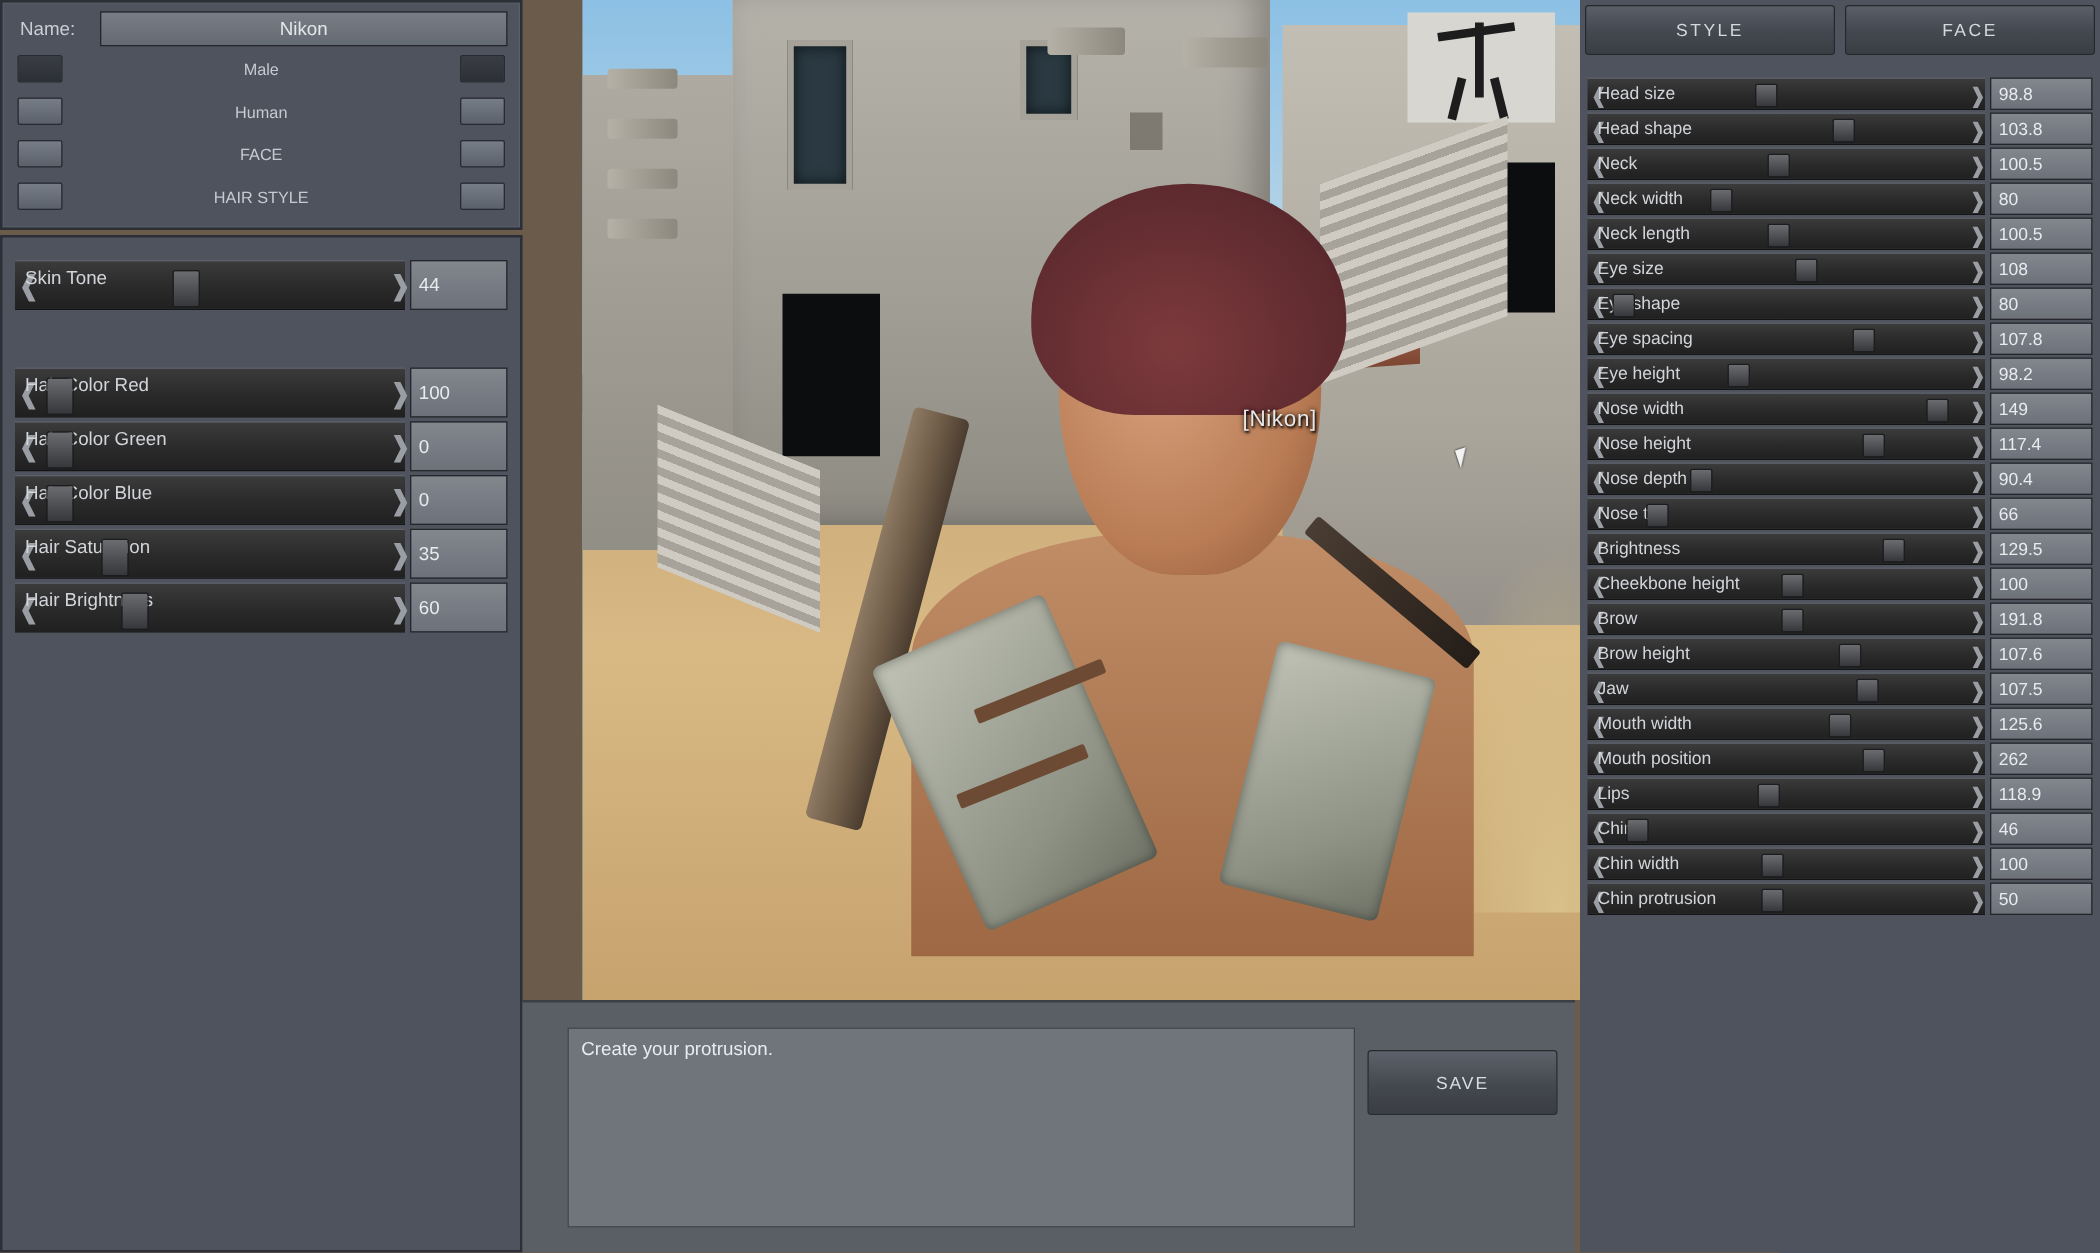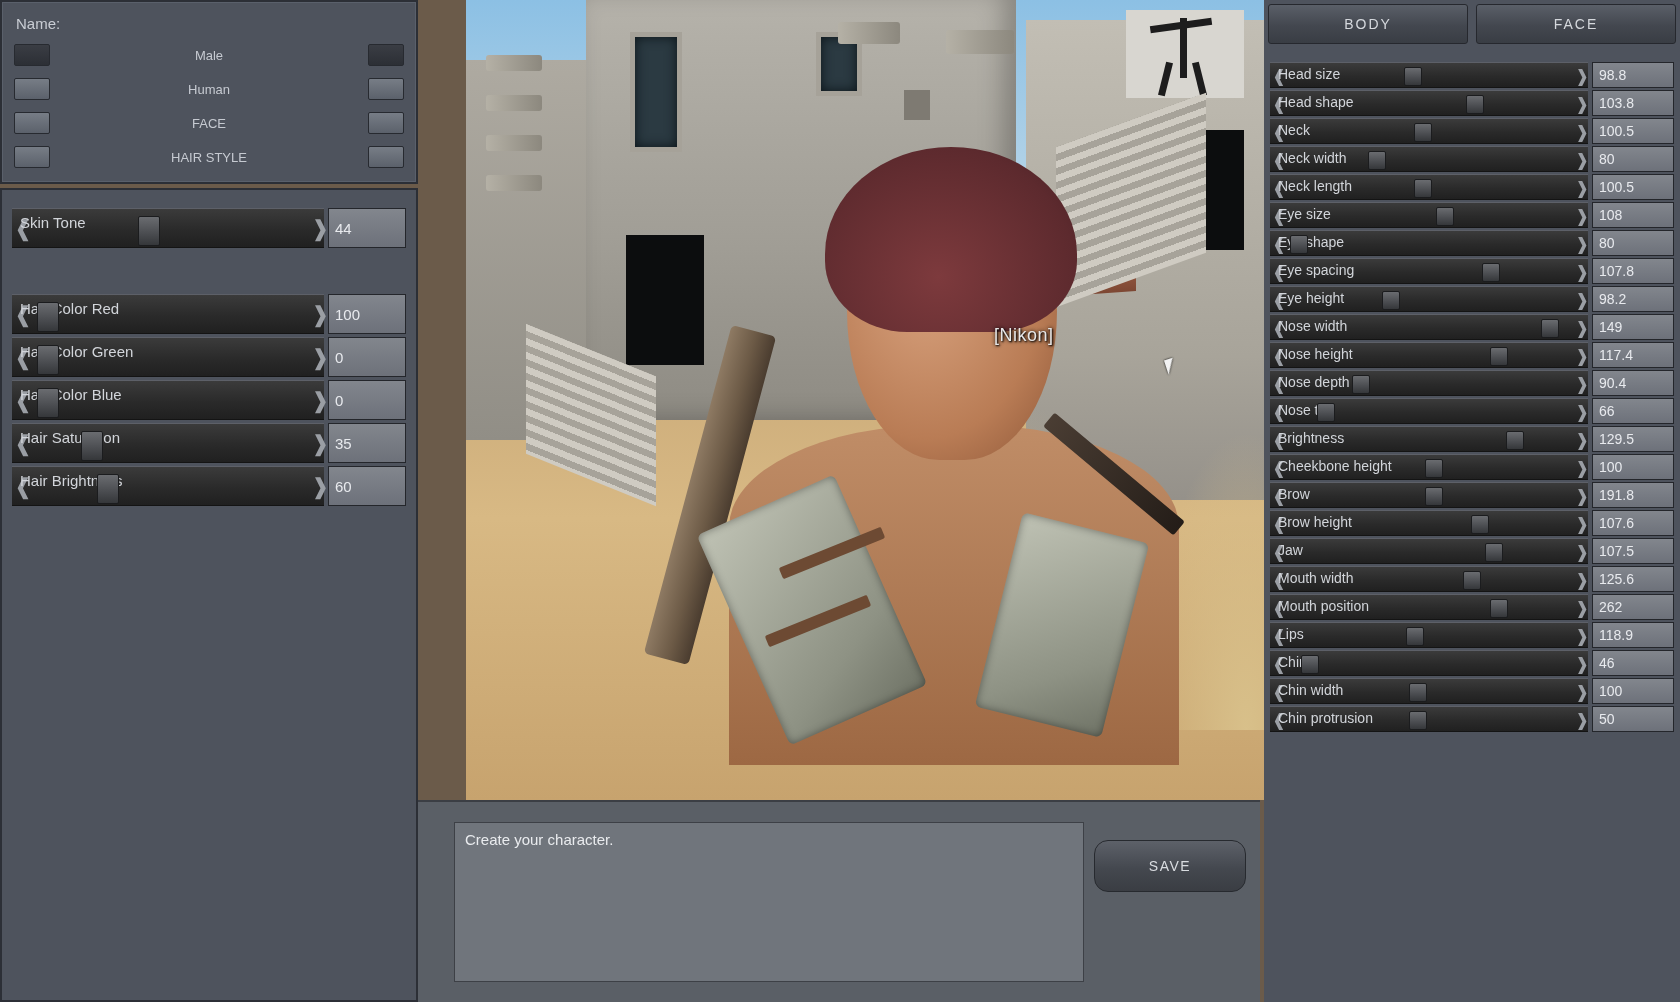--- a/index.html
+++ b/index.html
@@ -135,21 +135,21 @@
       background:#4e535d; height:742px; }
 
   
   #dialog{ position:absolute; left:418px; top:800px; width:842px; height:202px;
       background:#5a5f66; border-top:2px solid #3b3e44; }
   #dialog .textbox{ position:absolute; left:36px; top:20px; width:630px; height:160px;
       background:#70757c; border:1px solid #3d4046; color:#e9ebee;
       font-size:15px; padding:8px 10px; }
   .big-btn{ position:absolute; right:14px; width:152px; height:52px;
       background:linear-gradient(#5d6169,#44484f 55%,#3a3d43);
-      border:1px solid #272a2f; border-radius:14px;
+      border:1px solid #272a2f; border-radius:3px;
       color:#d9dce0; font-size:14px; letter-spacing:1.5px;
       display:flex; align-items:center; justify-content:center; }
   #save-btn{ top:38px; } #done-btn{ top:96px; }
 </style>
 </head>
 <body>
 <div id="root">
 
 <div id="viewport">
   <div class="sky"></div>
@@ -198,20 +198,21 @@
     <div class="hair"></div>
   </div>
 
   <div class="nametag">[Nikon]</div>
   <div class="cursor"></div>
 </div>
 
 <div id="left-top" class="panel">
   <div class="name-row">
     <div class="name-label">Name:</div>
+    <div class="name-field">Nikon</div>
   </div>
   <div id="identity-options">
         <div class="opt-row">
           <div class="arrow-btn l dark"></div>
           <div class="opt-label">Male</div>
           <div class="arrow-btn r dark"></div>
         </div>
         <div class="opt-row">
           <div class="arrow-btn l"></div>
           <div class="opt-label">Human</div>
@@ -284,21 +285,21 @@
             <span class="tlabel">Hair Brightness</span>
             <span class="knob" style="left: 84.8px;"></span>
           </div>
           <div class="valbox">60</div>
         </div>
       </div>
 </div>
 
 <div id="right-panel">
   <div class="tabs" id="tab-strip">
-        <div class="tab">BODY</div>
+        <div class="tab">STYLE</div>
         <div class="tab">FACE</div>
       </div>
   <div id="right-list">
         <div class="slider-row">
           <div class="track">
             <span class="chev l">❰</span>
             <span class="chev r">❱</span>
             <span class="tlabel">Head size</span>
             <span class="knob" style="left: 133.5px;"></span>
           </div>
@@ -508,17 +509,17 @@
             <span class="chev r">❱</span>
             <span class="tlabel">Chin protrusion</span>
             <span class="knob" style="left: 138.9px;"></span>
           </div>
           <div class="valbox">50</div>
         </div>
       </div>
 </div>
 
 <div id="dialog">
-  <div class="textbox">Create your character.</div>
+  <div class="textbox">Create your protrusion.</div>
   <div class="big-btn" id="save-btn">SAVE</div>
 </div>
 
 </div>
 
 </body></html>

